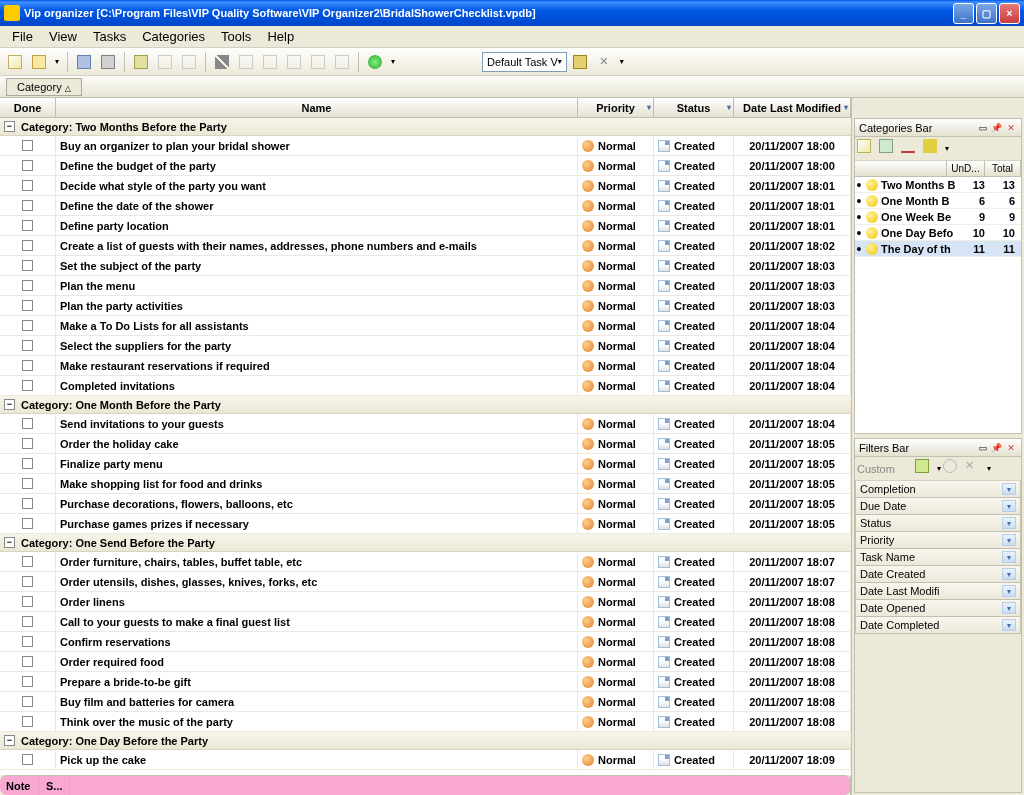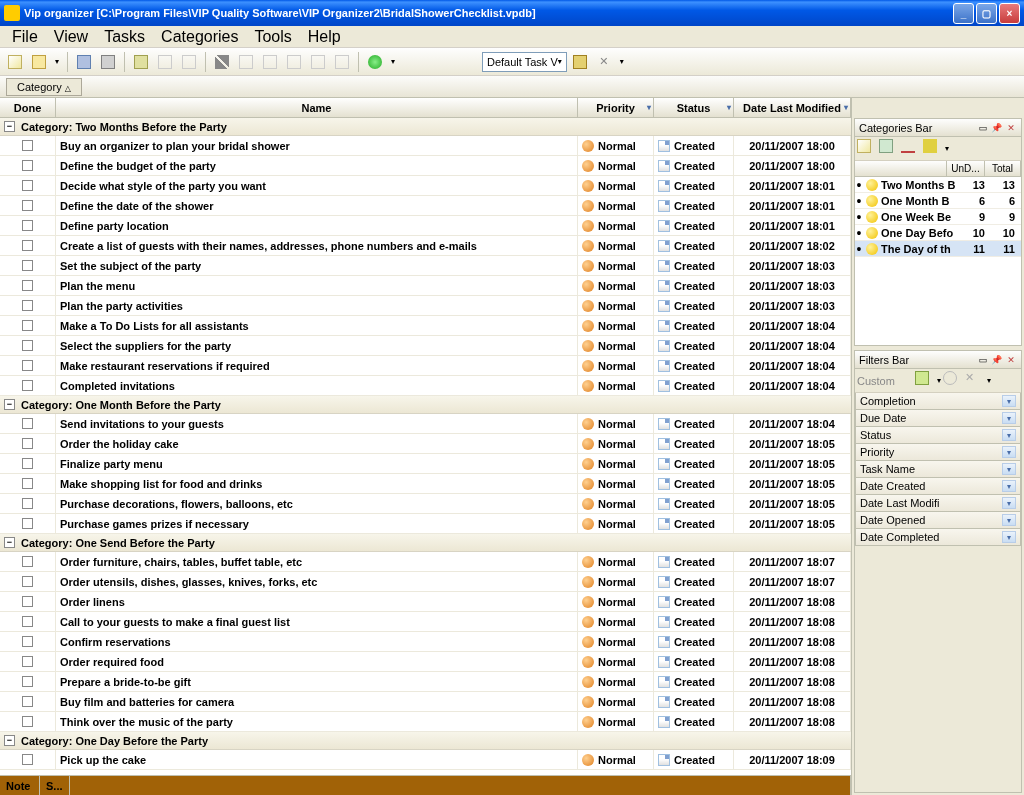--- a/index.html
+++ b/index.html
@@ -6,21 +6,21 @@
 body { font-family: Tahoma, Arial, sans-serif; font-size: 11px; background: #ece9d8; overflow: hidden; width: 1024px; height: 795px; }
 
 
 .titlebar { height: 26px; background: linear-gradient(to bottom, #0058e6 0%, #3d91ff 8%, #0058e6 40%, #0046c8 100%); display: flex; align-items: center; padding: 0 4px; color: #fff; }
 .titlebar .icon { width: 16px; height: 16px; background: #ffcc00; border-radius: 2px; margin-right: 4px; }
 .titlebar .title { font-weight: bold; flex: 1; }
 .titlebar .winbtn { width: 21px; height: 21px; margin-left: 2px; background: linear-gradient(to bottom, #7ba7e8, #3c72c8); border: 1px solid #fff; border-radius: 3px; display: flex; align-items: center; justify-content: center; color: #fff; font-weight: bold; font-size: 10px; cursor: pointer; }
 .titlebar .winbtn.close { background: linear-gradient(to bottom, #e87b7b, #c83c3c); }
 
 
-.menubar { height: 22px; background: #ece9d8; border-bottom: 1px solid #d4d0c8; display: flex; align-items: center; padding: 0 4px; font-size: 16px; }
+.menubar { height: 22px; background: #ece9d8; border-bottom: 1px solid #d4d0c8; display: flex; align-items: center; padding: 0 4px; font-size: 13px; }
 .menubar .item { padding: 2px 8px; cursor: pointer; }
 
 
 .toolbar { height: 28px; background: linear-gradient(to bottom, #fefefe 0%, #ece9d8 100%); border-bottom: 1px solid #d4d0c8; display: flex; align-items: center; padding: 2px 4px; gap: 2px; }
 .toolbar .tbtn { width: 22px; height: 22px; border: 1px solid transparent; display: flex; align-items: center; justify-content: center; cursor: pointer; border-radius: 2px; }
 .toolbar .sep { width: 1px; height: 20px; background: #c0c0b0; margin: 0 3px; }
 .toolbar .combo { height: 20px; border: 1px solid #7f9db9; background: #fff; padding: 0 4px; display: flex; align-items: center; min-width: 65px; cursor: pointer; }
 .toolbar .combo.arrow::after { content: "▾"; margin-left: auto; color: #000; font-size: 8px; }
 
 
@@ -57,21 +57,21 @@
 .w-done { width: 56px; }
 .w-name { width: 522px; }
 .w-prio { width: 76px; }
 .w-stat { width: 80px; }
 .w-date { width: 98px; }
 
 
 .gridfoot { height: 18px; background: #ece9d8; border-top: 1px solid #c0c0b0; display: flex; align-items: center; font-size: 11px; }
 .gridfoot .c { border-right: 1px solid #c0c0b0; padding: 0 4px; height: 100%; display: flex; align-items: center; }
 
-.statusbar { height: 20px; background: #a16207; border-top: 1px solid #c0c0b0; display: flex; align-items: center; font-size: 11px; }
+.statusbar { height: 20px; background: #f9a8d4; border-top: 1px solid #c0c0b0; display: flex; align-items: center; font-size: 11px; border-radius: 7px; }
 .statusbar .cell { border-right: 1px solid #c0c0b0; padding: 2px 6px; height: 100%; display: flex; align-items: center; }
 
 
 .panel { border: 1px solid #c0c0b0; margin: 2px; background: #ece9d8; display: flex; flex-direction: column; }
 .panel .phead { height: 18px; background: linear-gradient(to bottom,#fefefe,#e4e1d0); border-bottom: 1px solid #c0c0b0; display: flex; align-items: center; padding: 0 4px; font-size: 11px; }
 .panel .phead .ptitle { flex: 1; }
 .panel .phead .pbtn { width: 12px; height: 12px; margin-left: 2px; cursor: pointer; font-size: 9px; text-align: center; line-height: 12px; }
 .panel .ptoolbar { height: 24px; display: flex; align-items: center; padding: 2px; gap: 2px; border-bottom: 1px solid #d4d0c0; }
 .panel .ptoolbar .tbtn { width: 20px; height: 20px; }
 
@@ -484,21 +484,21 @@
       </div>
     <div class="statusbar">
       <div class="cell" style="width:40px;">Note</div>
       <div class="cell" style="width:30px;">S...</div>
       <div class="cell" style="flex:1;"></div>
     </div>
   </div>
 
   <div class="right">
 
-    <div class="panel" style="height:228px;margin-top:20px;">
+    <div class="panel" style="height:316px;margin-top:20px;">
       <div class="phead">
         <span class="ptitle">Categories Bar</span>
         <span class="pbtn">▭</span>
         <span class="pbtn" style="color:#2060c0;">📌</span>
         <span class="pbtn" style="color:#c04040;">✕</span>
       </div>
       <div class="ptoolbar">
         <div class="tbtn"><span class="tbico ico-new"></span></div>
         <div class="tbtn"><span class="tbico" style="background:#d0e8d0;border:1px solid #80a080;"></span></div>
         <div class="tbtn"><span class="tbico" style="border-bottom:2px solid #c04040;"></span></div>

